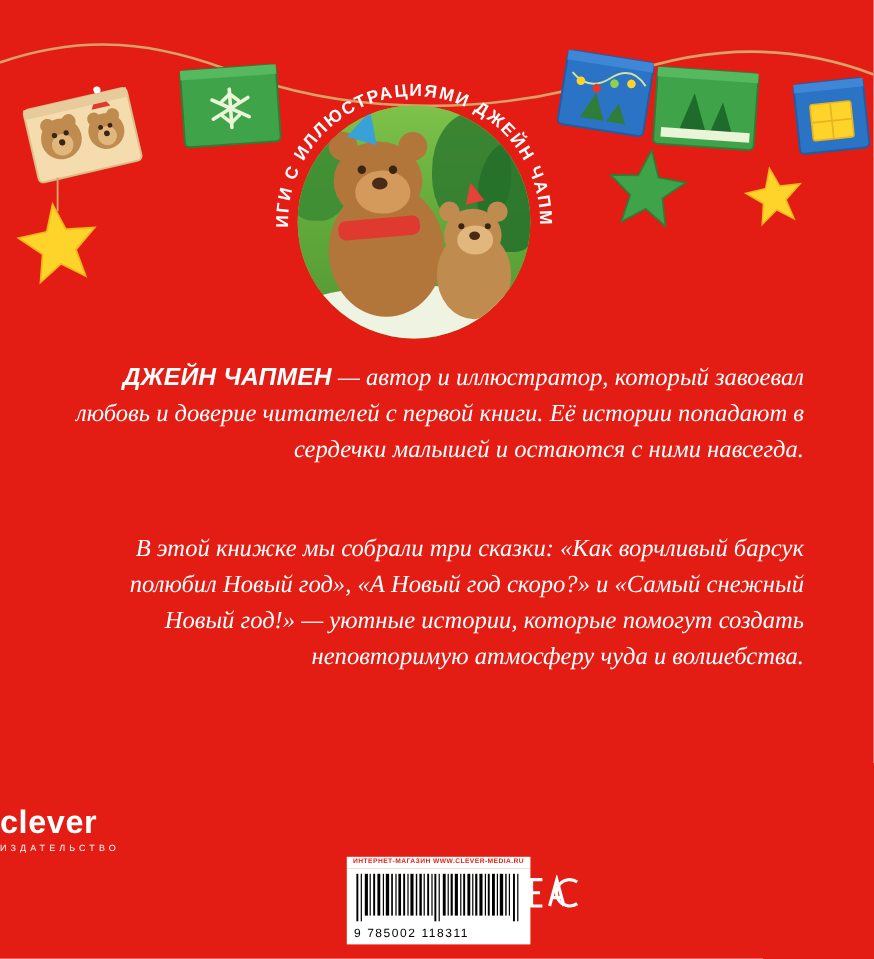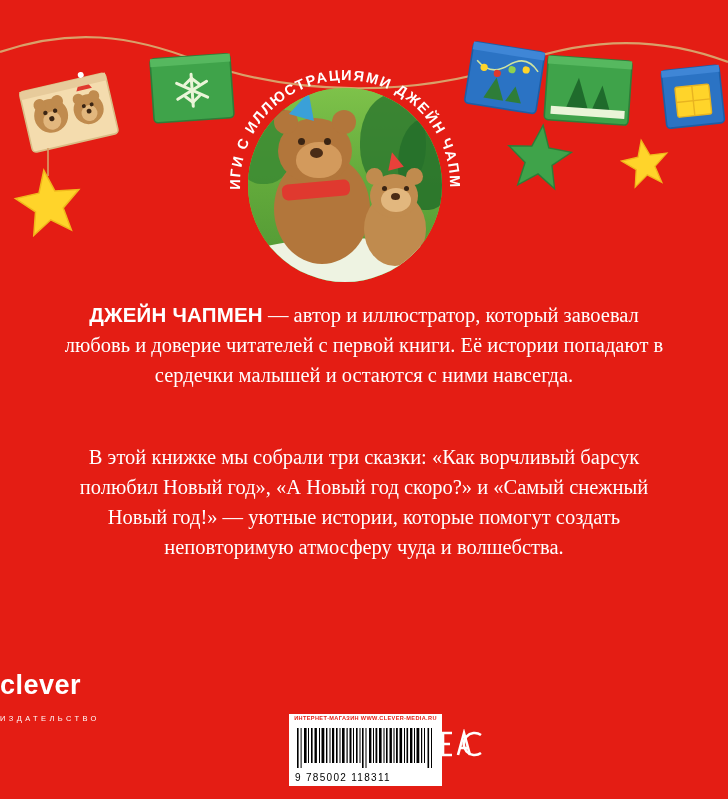--- a/index.html
+++ b/index.html
@@ -124,22 +124,23 @@
     letter-spacing: 1.6px;
     fill: #ffffff;
   }
 
   
   .copy {
     position: absolute;
     left: 58px;
     top: 300px;
     width: 612px;
-    text-align: center;
+    text-align: right;
     color: #ffffff;
+    font-style: italic;
   }
   .para {
     font-family: "Liberation Serif", serif;
     font-size: 20.5px;
     line-height: 30px;
     margin: 0;
     color: #ffffff;
   }
   .para.second {
     margin-top: 52px;
@@ -165,21 +166,21 @@
     font-size: 27px;
     letter-spacing: .5px;
     color: #ffffff;
     line-height: 1;
   }
   .logo-sub {
     font-family: "Liberation Sans", sans-serif;
     font-size: 7.5px;
     letter-spacing: 3.4px;
     color: #ffffff;
-    margin-top: 15px;
+    margin-top: 3px;
   }
 
   
   .barcode-wrap {
     position: absolute;
     left: 289px;
     top: 714px;
     width: 153px;
   }
   .shop-bar {

